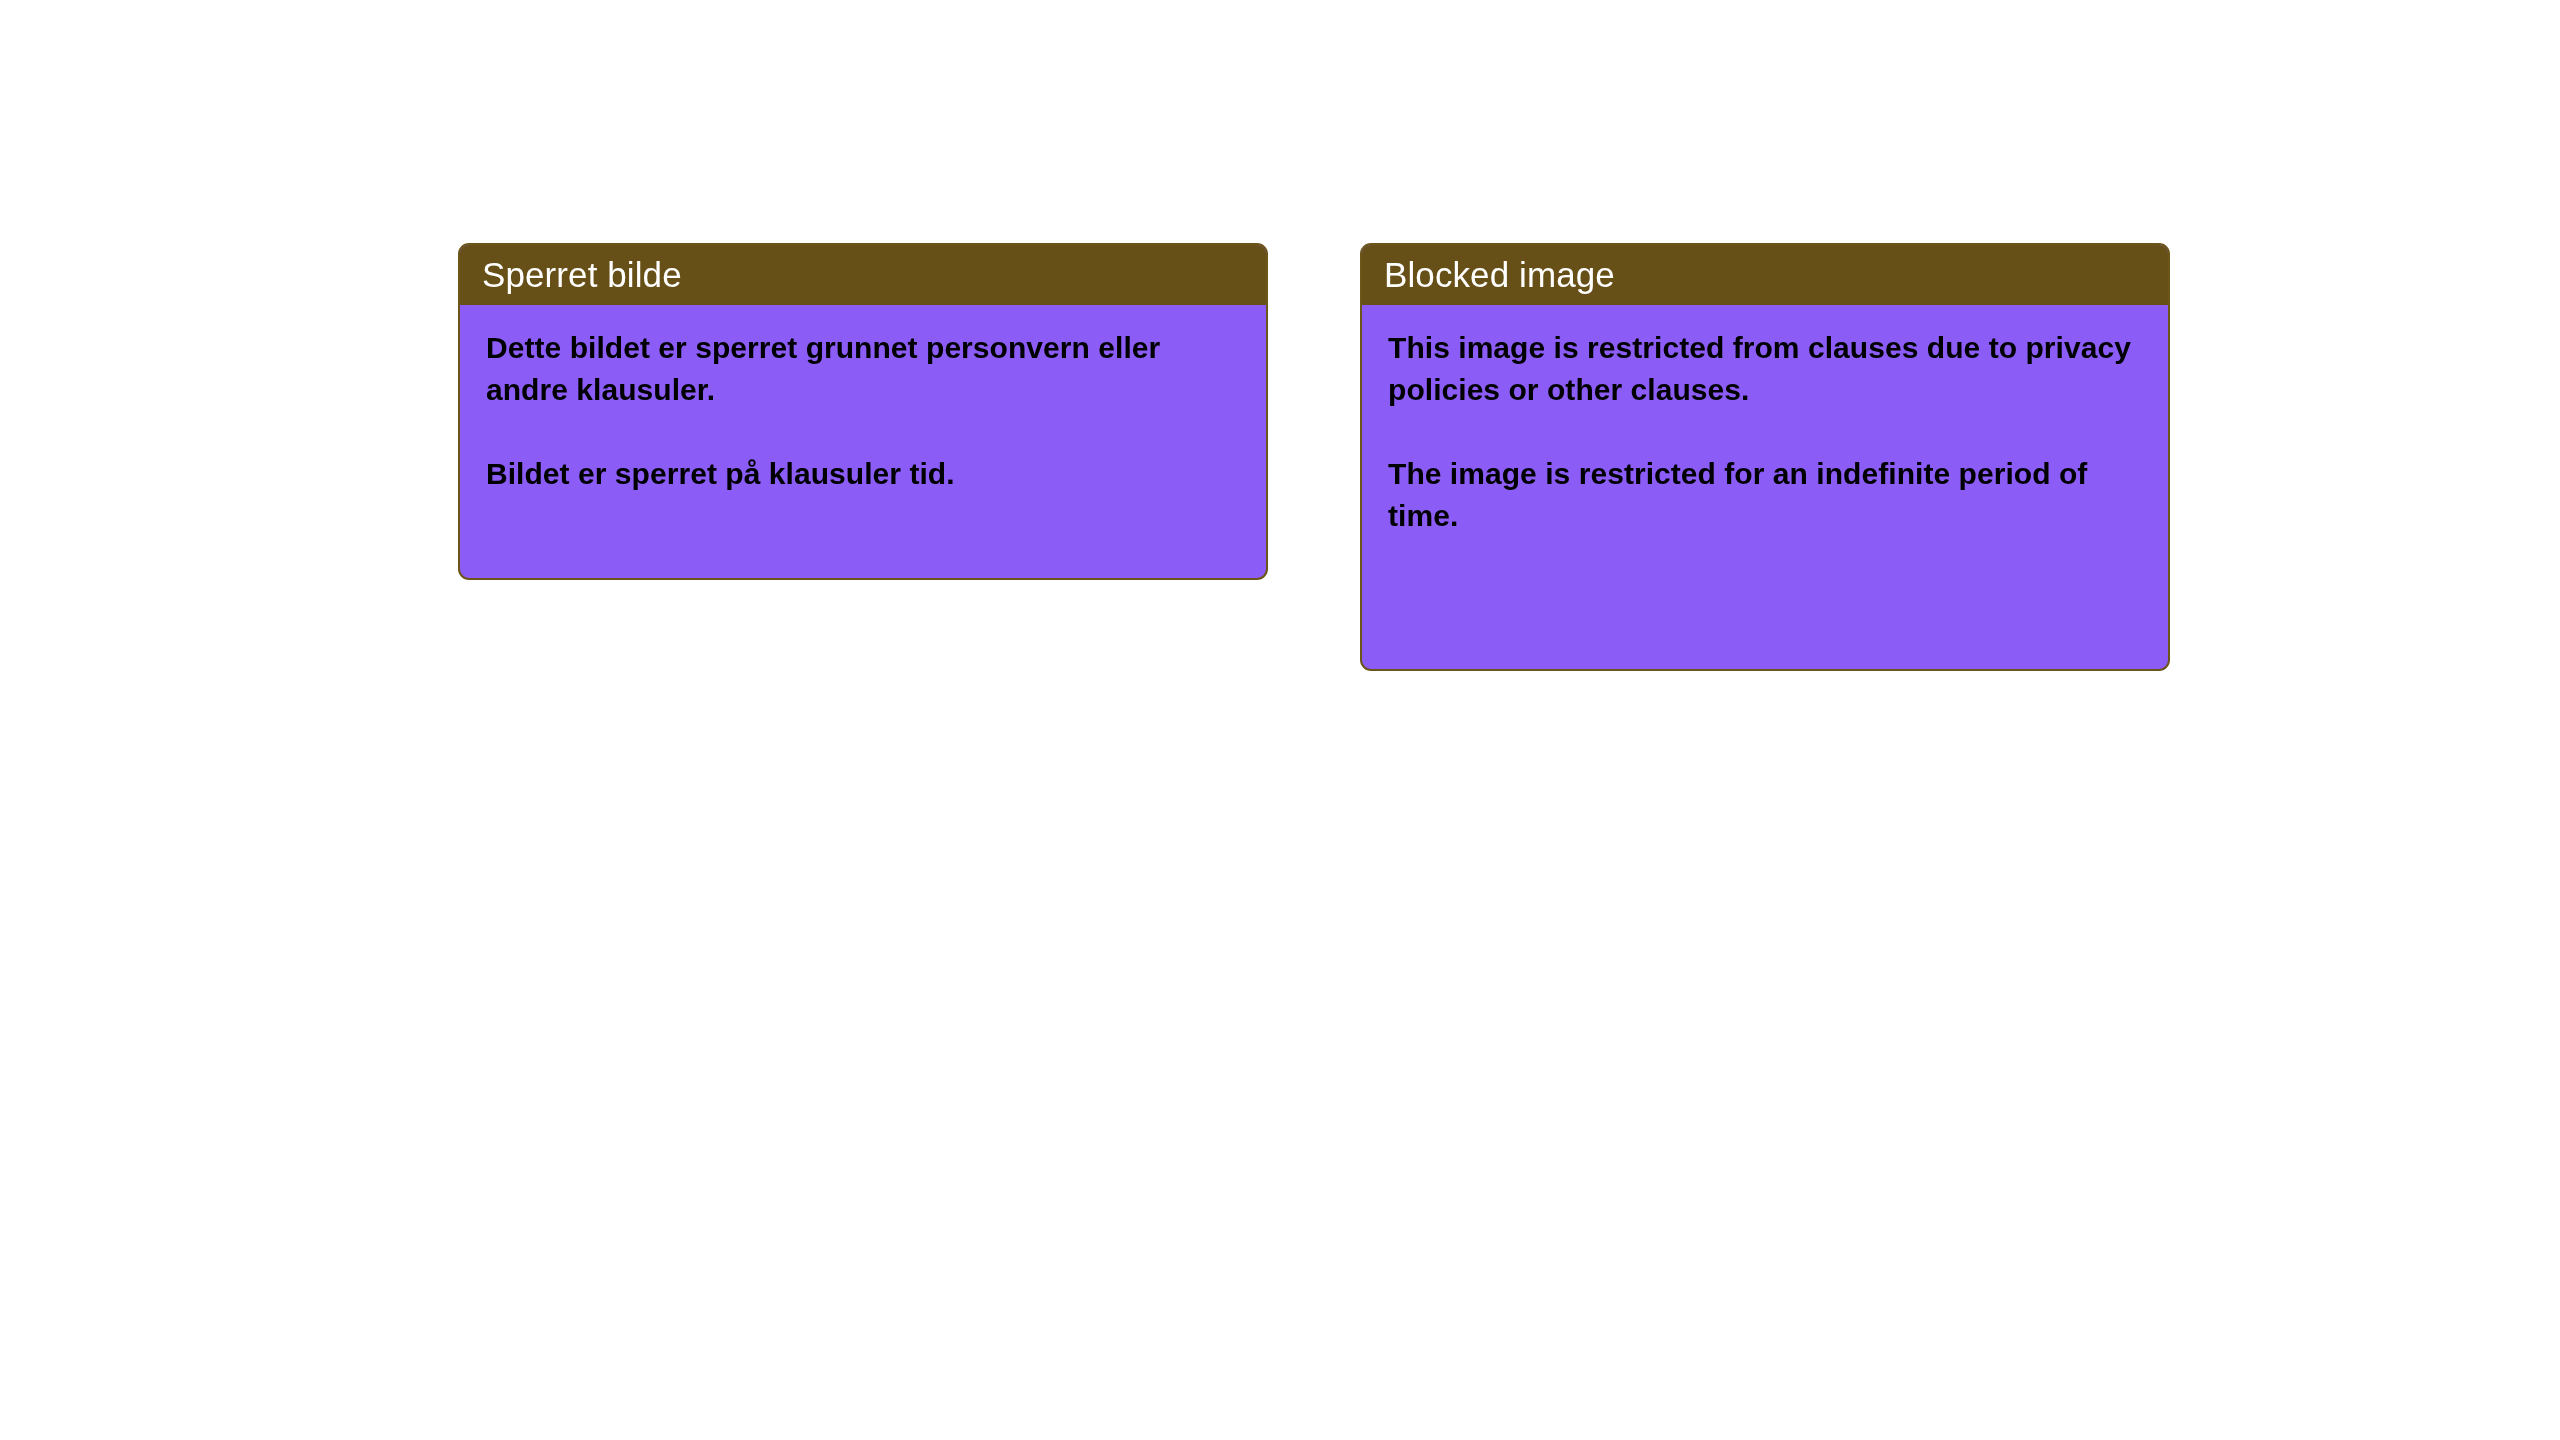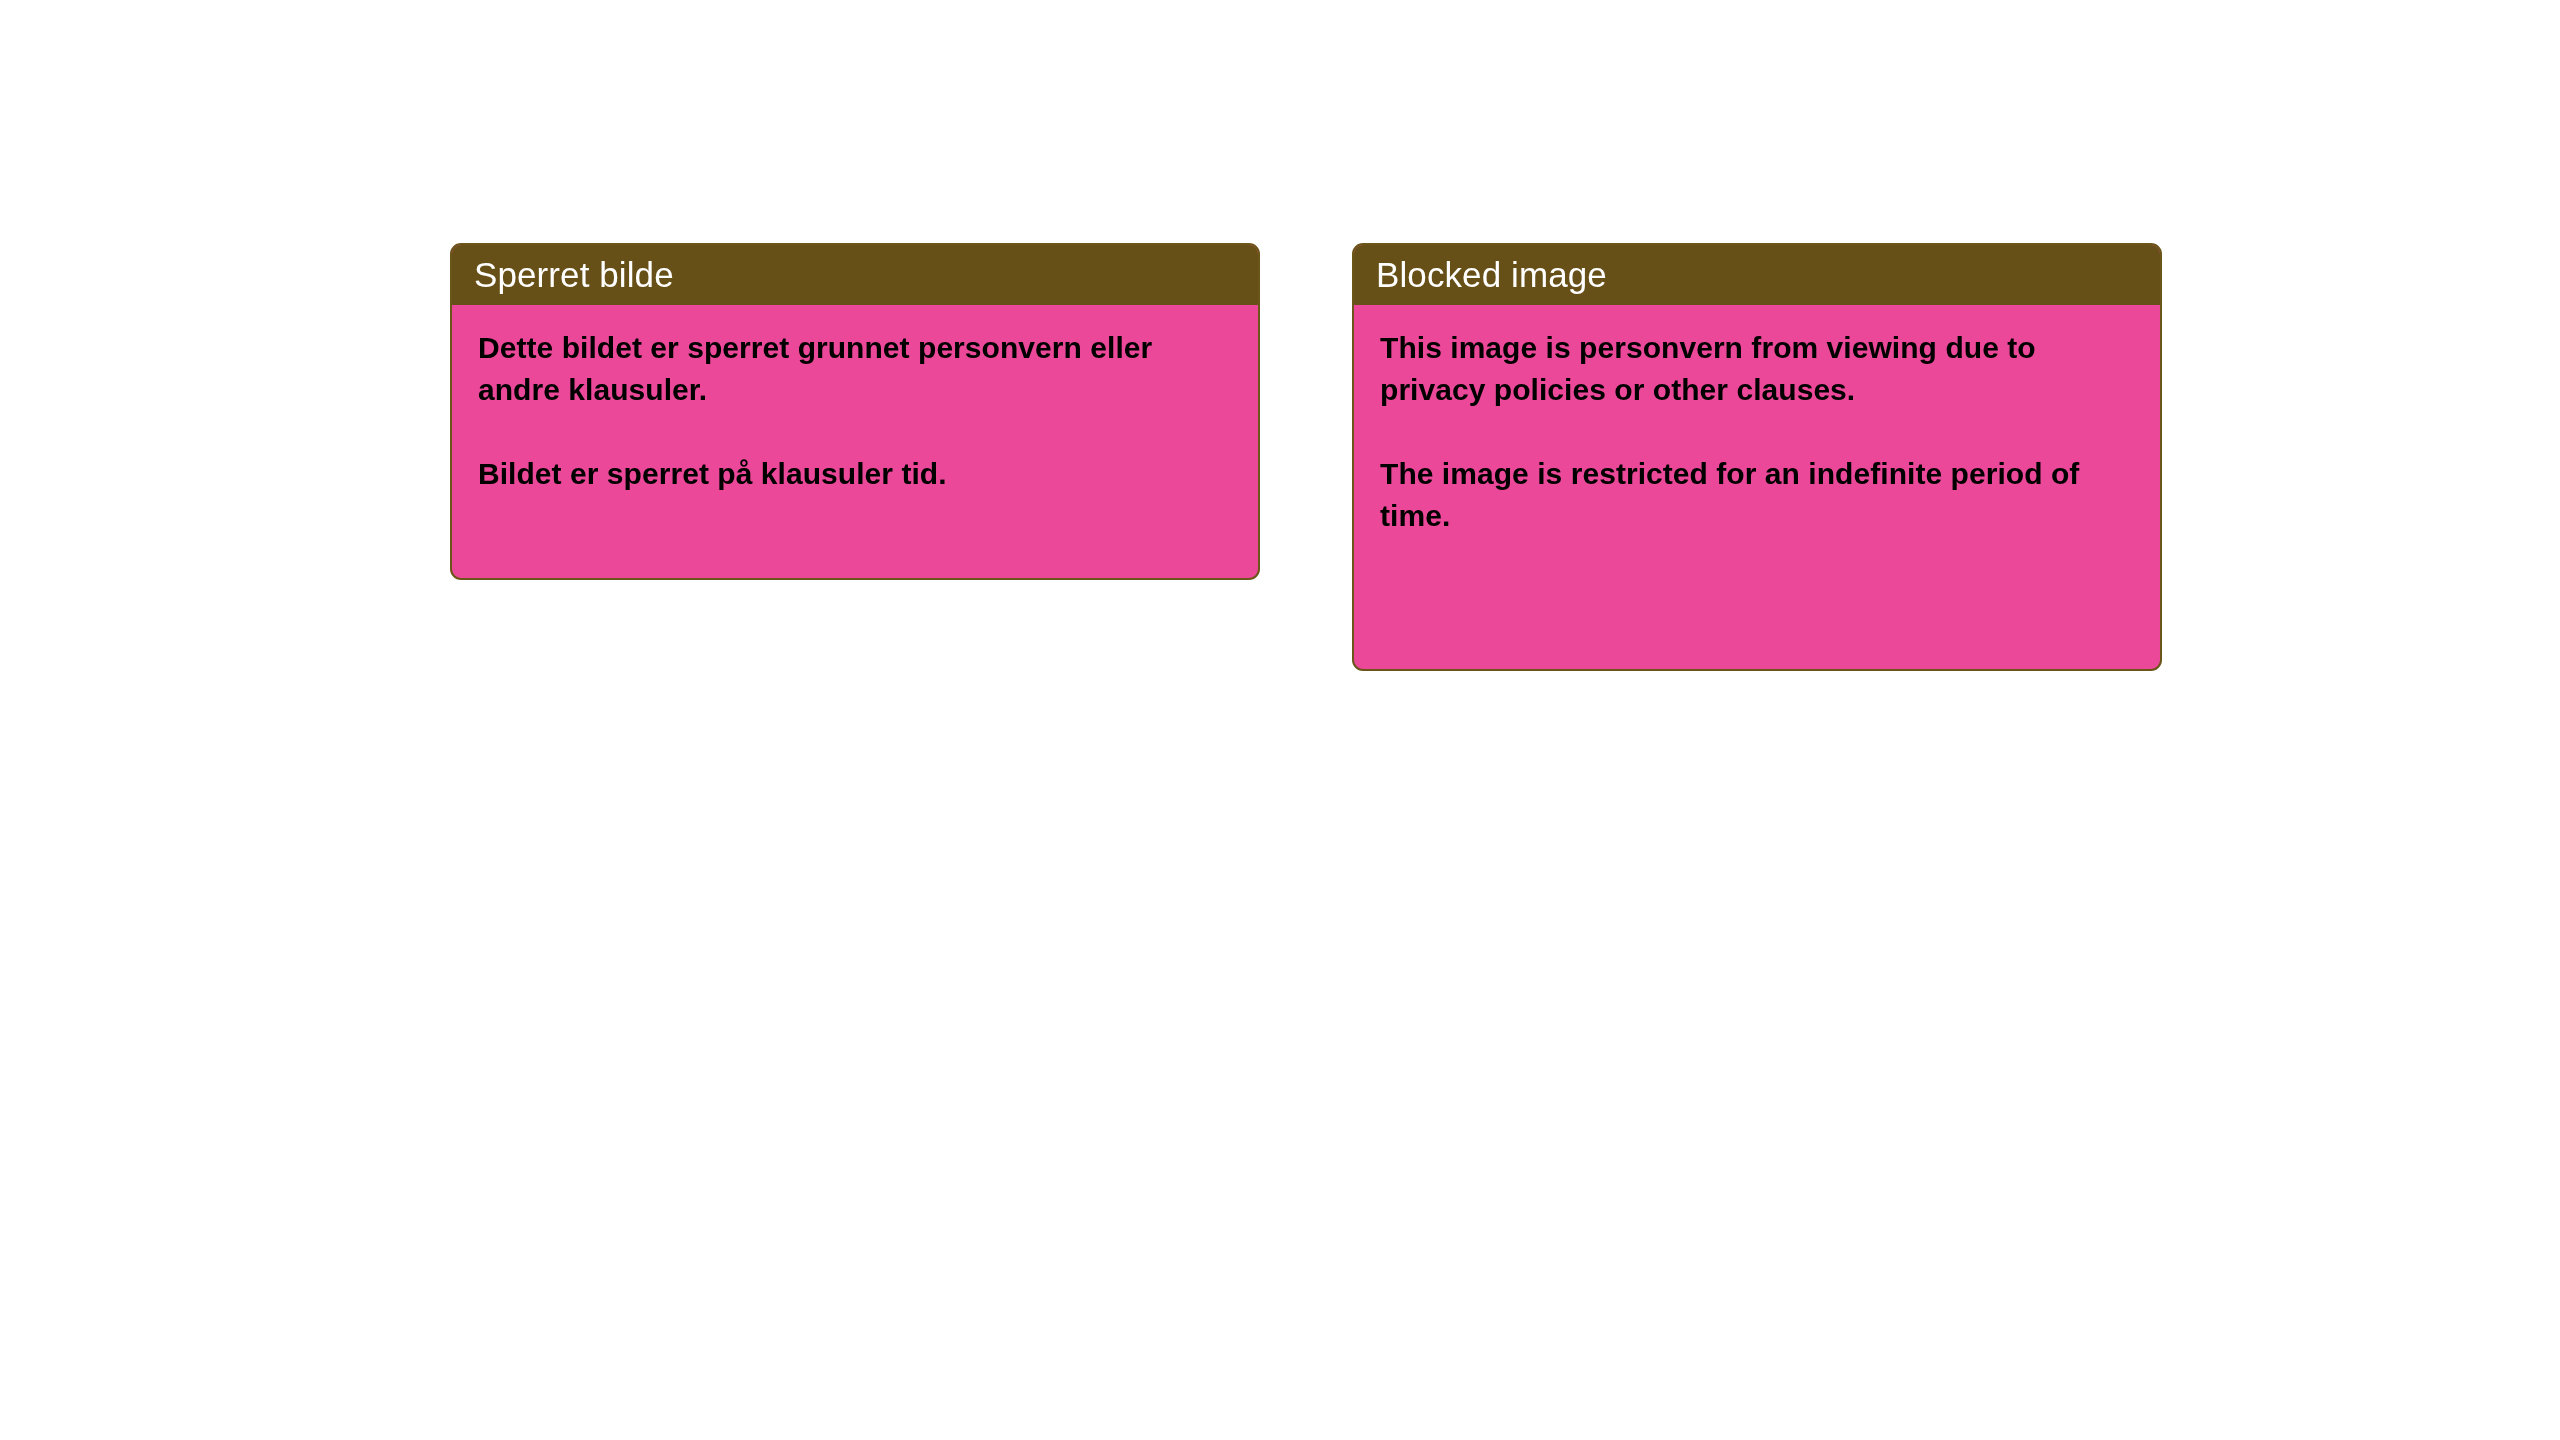--- a/index.html
+++ b/index.html
@@ -21,24 +21,25 @@
     left: 0;
     top: 0;
     width: 2560px;
     height: 1440px;
   }
 
   
   .notice-card {
     position: absolute;
     box-sizing: border-box;
-    background: #ec4899;
+    background: #8b5cf6;
     border: 2px solid #6b5519;
     border-radius: 11px;
     overflow: hidden;
+    margin-left: 8px;
   }
 
   .notice-card.card-no {
     left: 450px;
     top: 243px;
     width: 810px;
     height: 337px;
   }
 
   .notice-card.card-en {
@@ -107,18 +108,18 @@
       <p class="notice-para">Dette bildet er sperret grunnet personvern eller andre klausuler.</p>
       <p class="notice-para">Bildet er sperret på klausuler tid.</p>
     </div>
   </section>
 
   <section class="notice-card card-en">
     <div class="notice-header">
       <h2 class="notice-title">Blocked image</h2>
     </div>
     <div class="notice-body">
-      <p class="notice-para">This image is personvern from viewing due to privacy policies or other clauses.</p>
+      <p class="notice-para">This image is restricted from clauses due to privacy policies or other clauses.</p>
       <p class="notice-para">The image is restricted for an indefinite period of time.</p>
     </div>
   </section>
 
 </div>
 
 </body></html>

